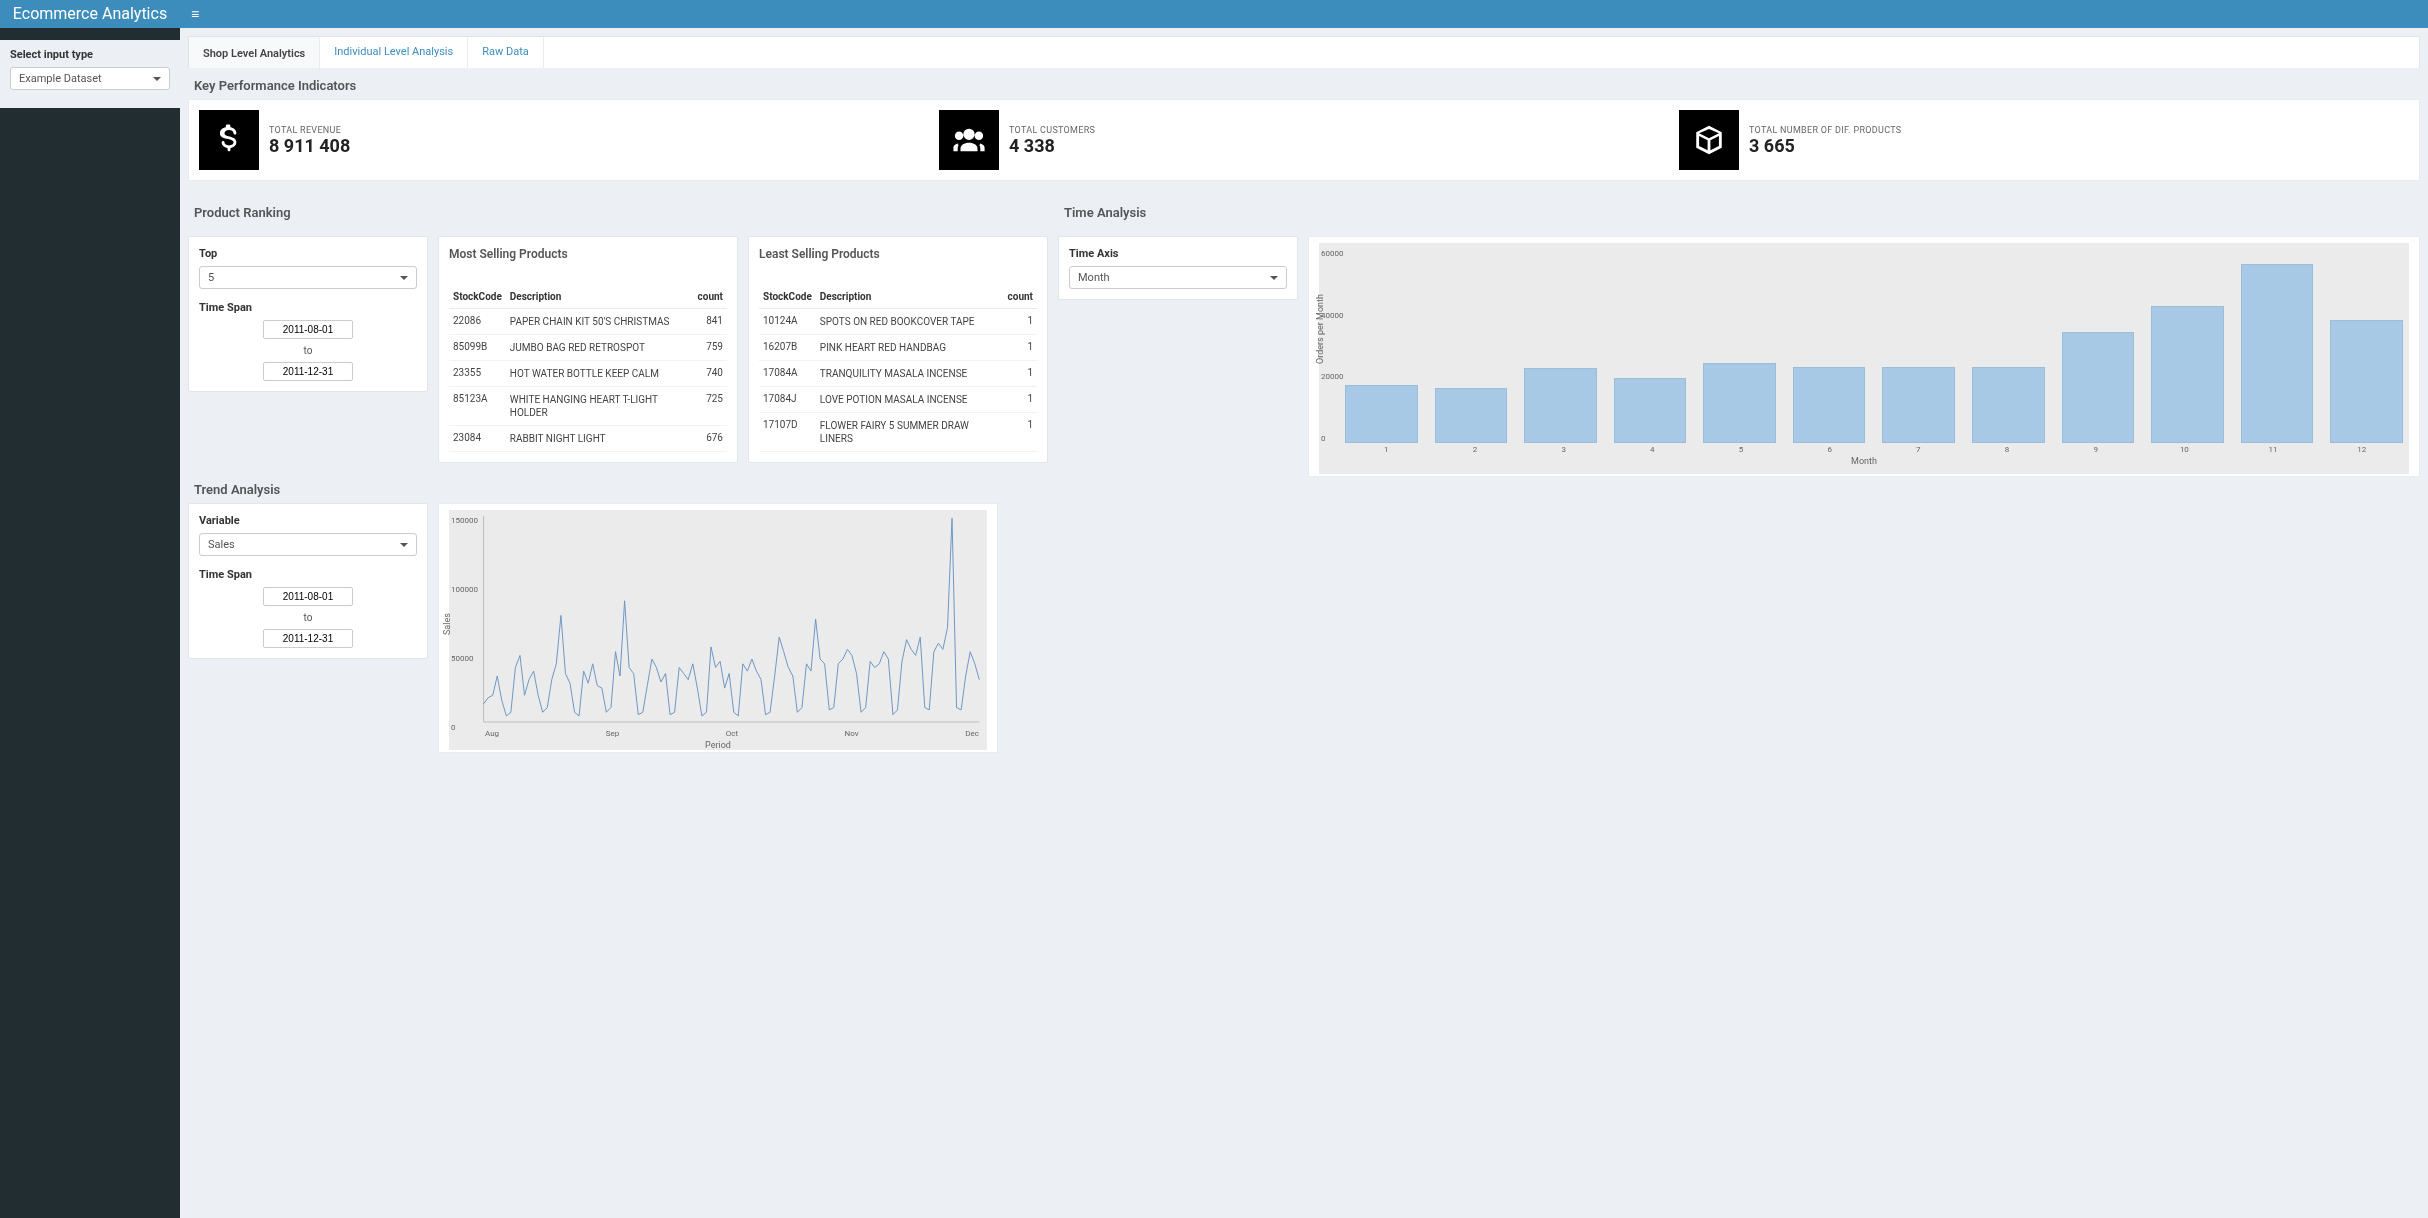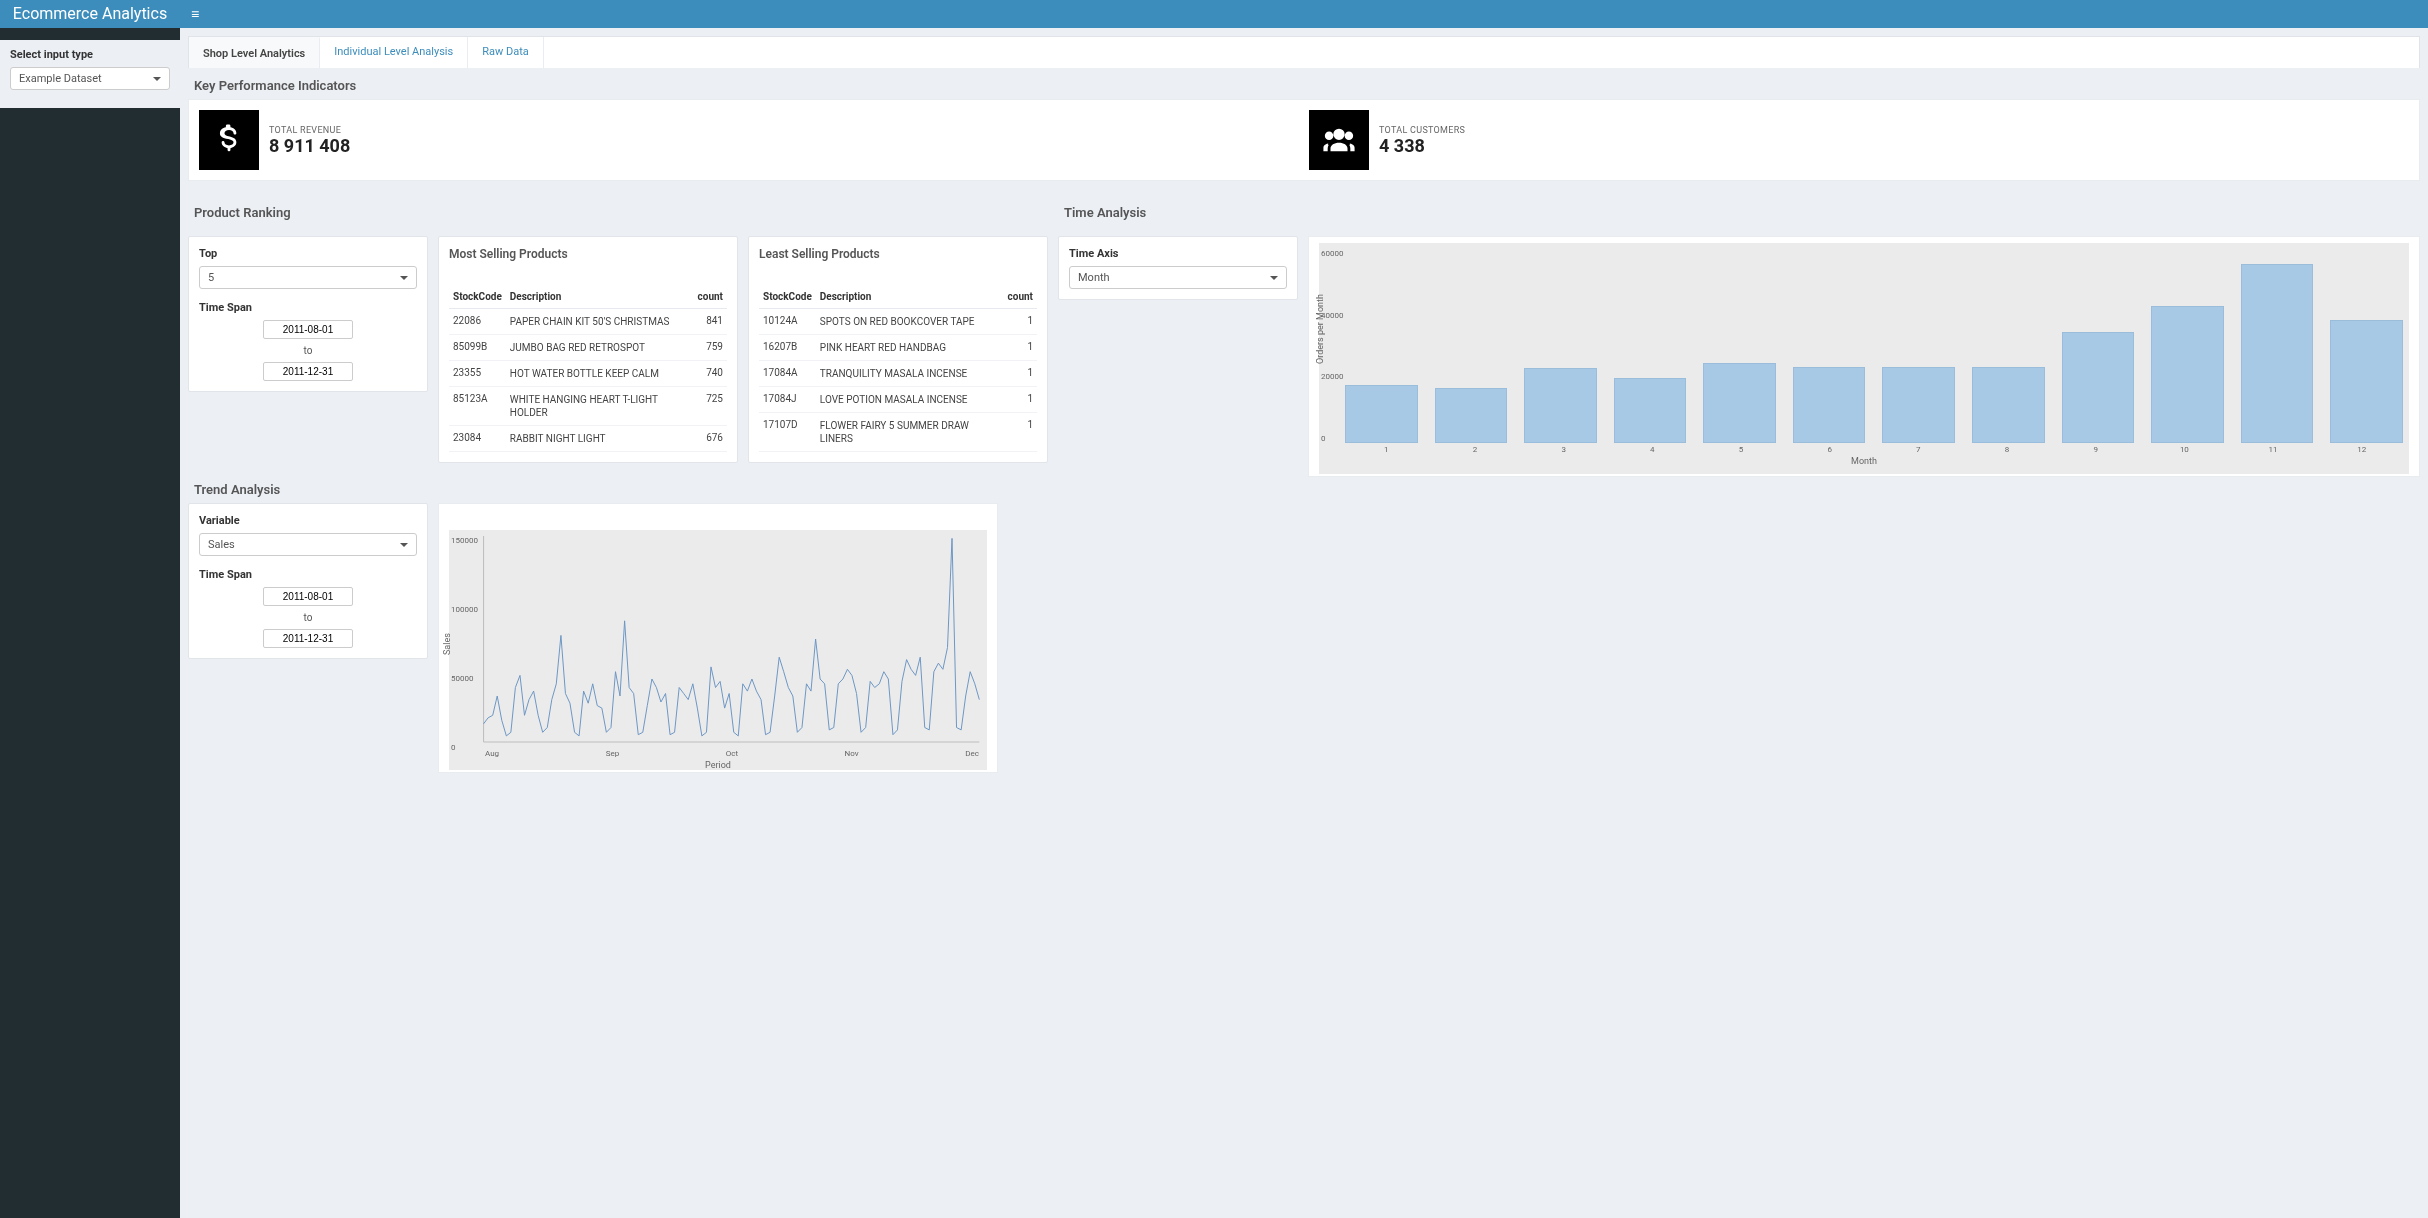--- a/index.html
+++ b/index.html
@@ -233,21 +233,20 @@
     font-size:8px;
     color:#666;
   }
 
   
   .linechart {
     background:#ebebeb;
     position:relative;
     height:240px;
     width:100%;
-    margin-top:20px;
   }
   .linechart svg { position:absolute; inset:0; width:100%; height:100%; }
   .line-ylabels {
     position:absolute;
     left:2px; top:6px; bottom:18px;
     display:flex; flex-direction:column;
     justify-content:space-between;
     font-size:8px; color:#666;
   }
   .line-xlabels {
@@ -311,20 +310,31 @@
       </div>
       <div class="kpi">
         <div class="iconbox">
           <svg viewBox="0 0 24 24">
               <path d="M12 12a4 4 0 100-8 4 4 0 000 8zm-7 0a3 3 0 100-6 3 3 0 000 6zm14 0a3 3 0 100-6 3 3 0 000 6zM12 14c-3.33 0-6 1.67-6 4v2h12v-2c0-2.33-2.67-4-6-4zm-7 .5c-2.07 0-4 1.17-4 3V20h3v-2c0-.9.24-1.74.67-2.48C4.15 15.2 3.6 14.5 5 14.5zm14 0c1.4 0 .85.7.33 1.02.43.74.67 1.58.67 2.48v2h3v-2.5c0-1.83-1.93-3-4-3z"></path>
             </svg>
         </div>
         <div>
           <div class="kpi-label">TOTAL CUSTOMERS</div>
           <div class="kpi-value">4 338</div>
+        </div>
+      </div>
+      <div class="kpi">
+        <div class="iconbox">
+          <svg viewBox="0 0 24 24">
+              <path d="M12 2l9 4.5v11L12 22l-9-4.5v-11L12 2zm0 2.2L5 7.3l7 3.5 7-3.5-7-3.1zM5 9.2v7.1l6 3v-7.1l-6-3zm8 3v7.1l6-3V9.2l-6 3z"></path>
+            </svg>
+        </div>
+        <div>
+          <div class="kpi-label">TOTAL NUMBER OF DIF. PRODUCTS</div>
+          <div class="kpi-value">3 665</div>
         </div>
       </div>
     </div>
 
     <div class="grid-row" style="margin-top:14px;">
       <div class="col col-ranking">
         <div class="section-title">Product Ranking</div>
         <div class="grid-row">
 
           <div class="well" style="width:240px;">

